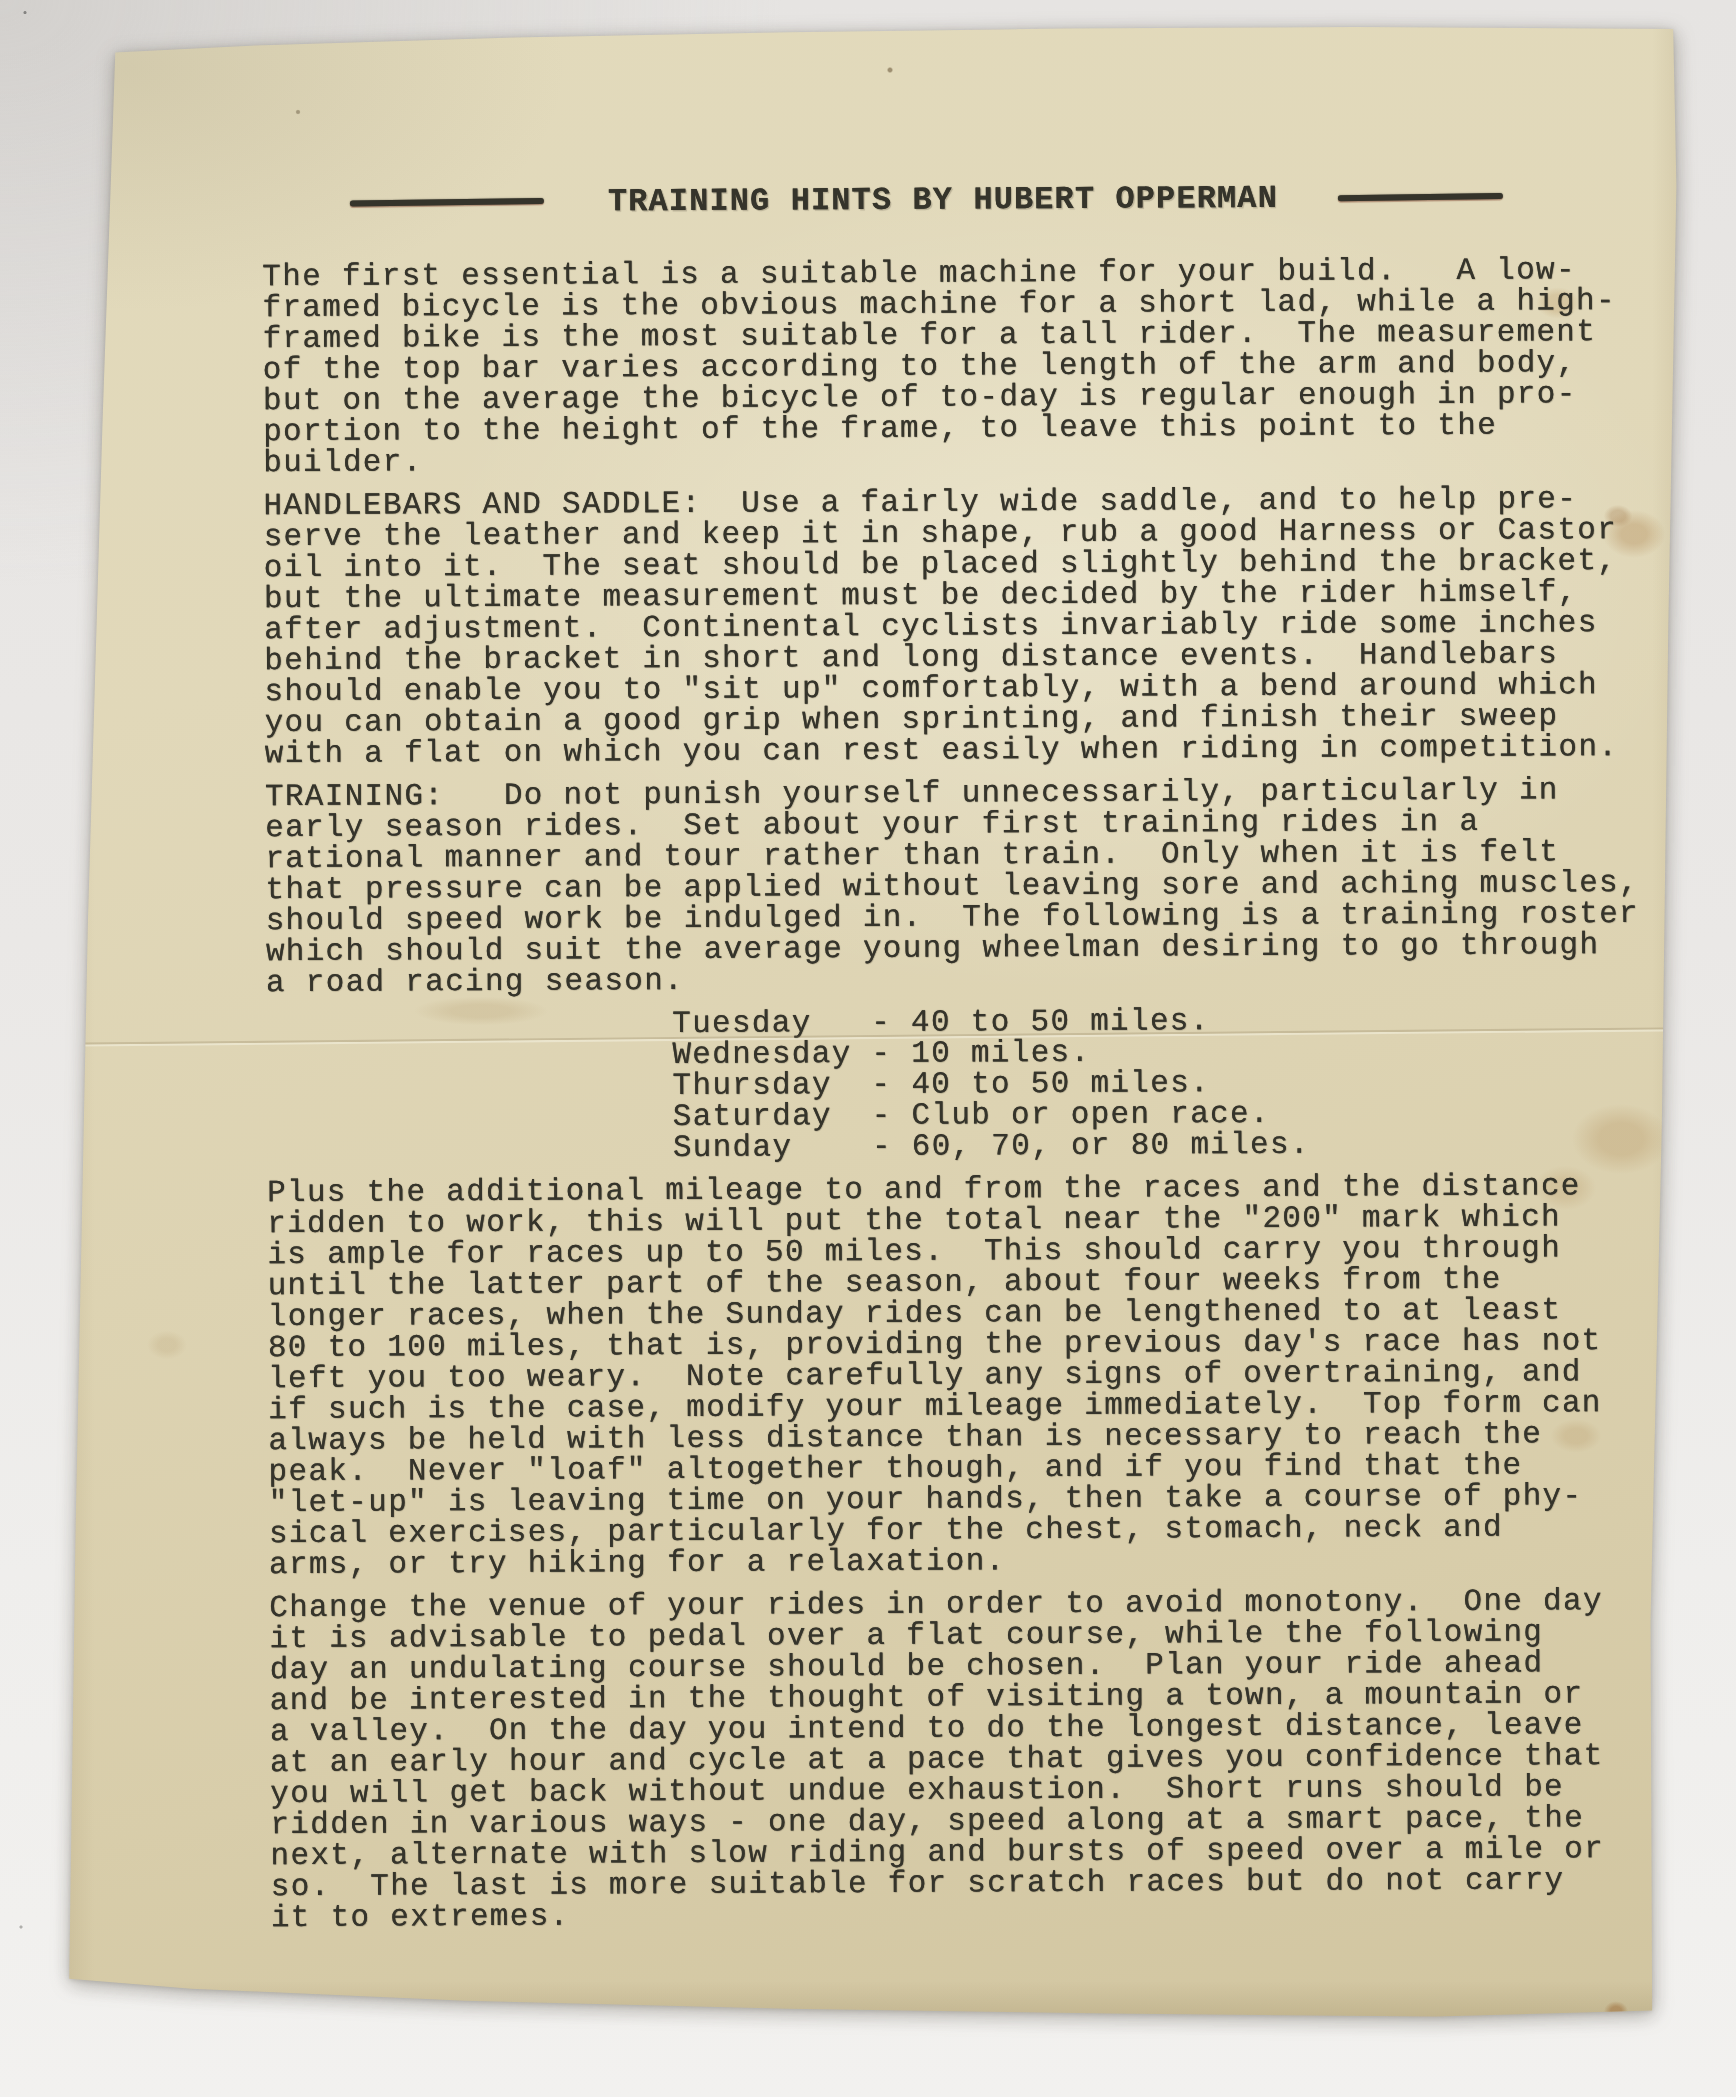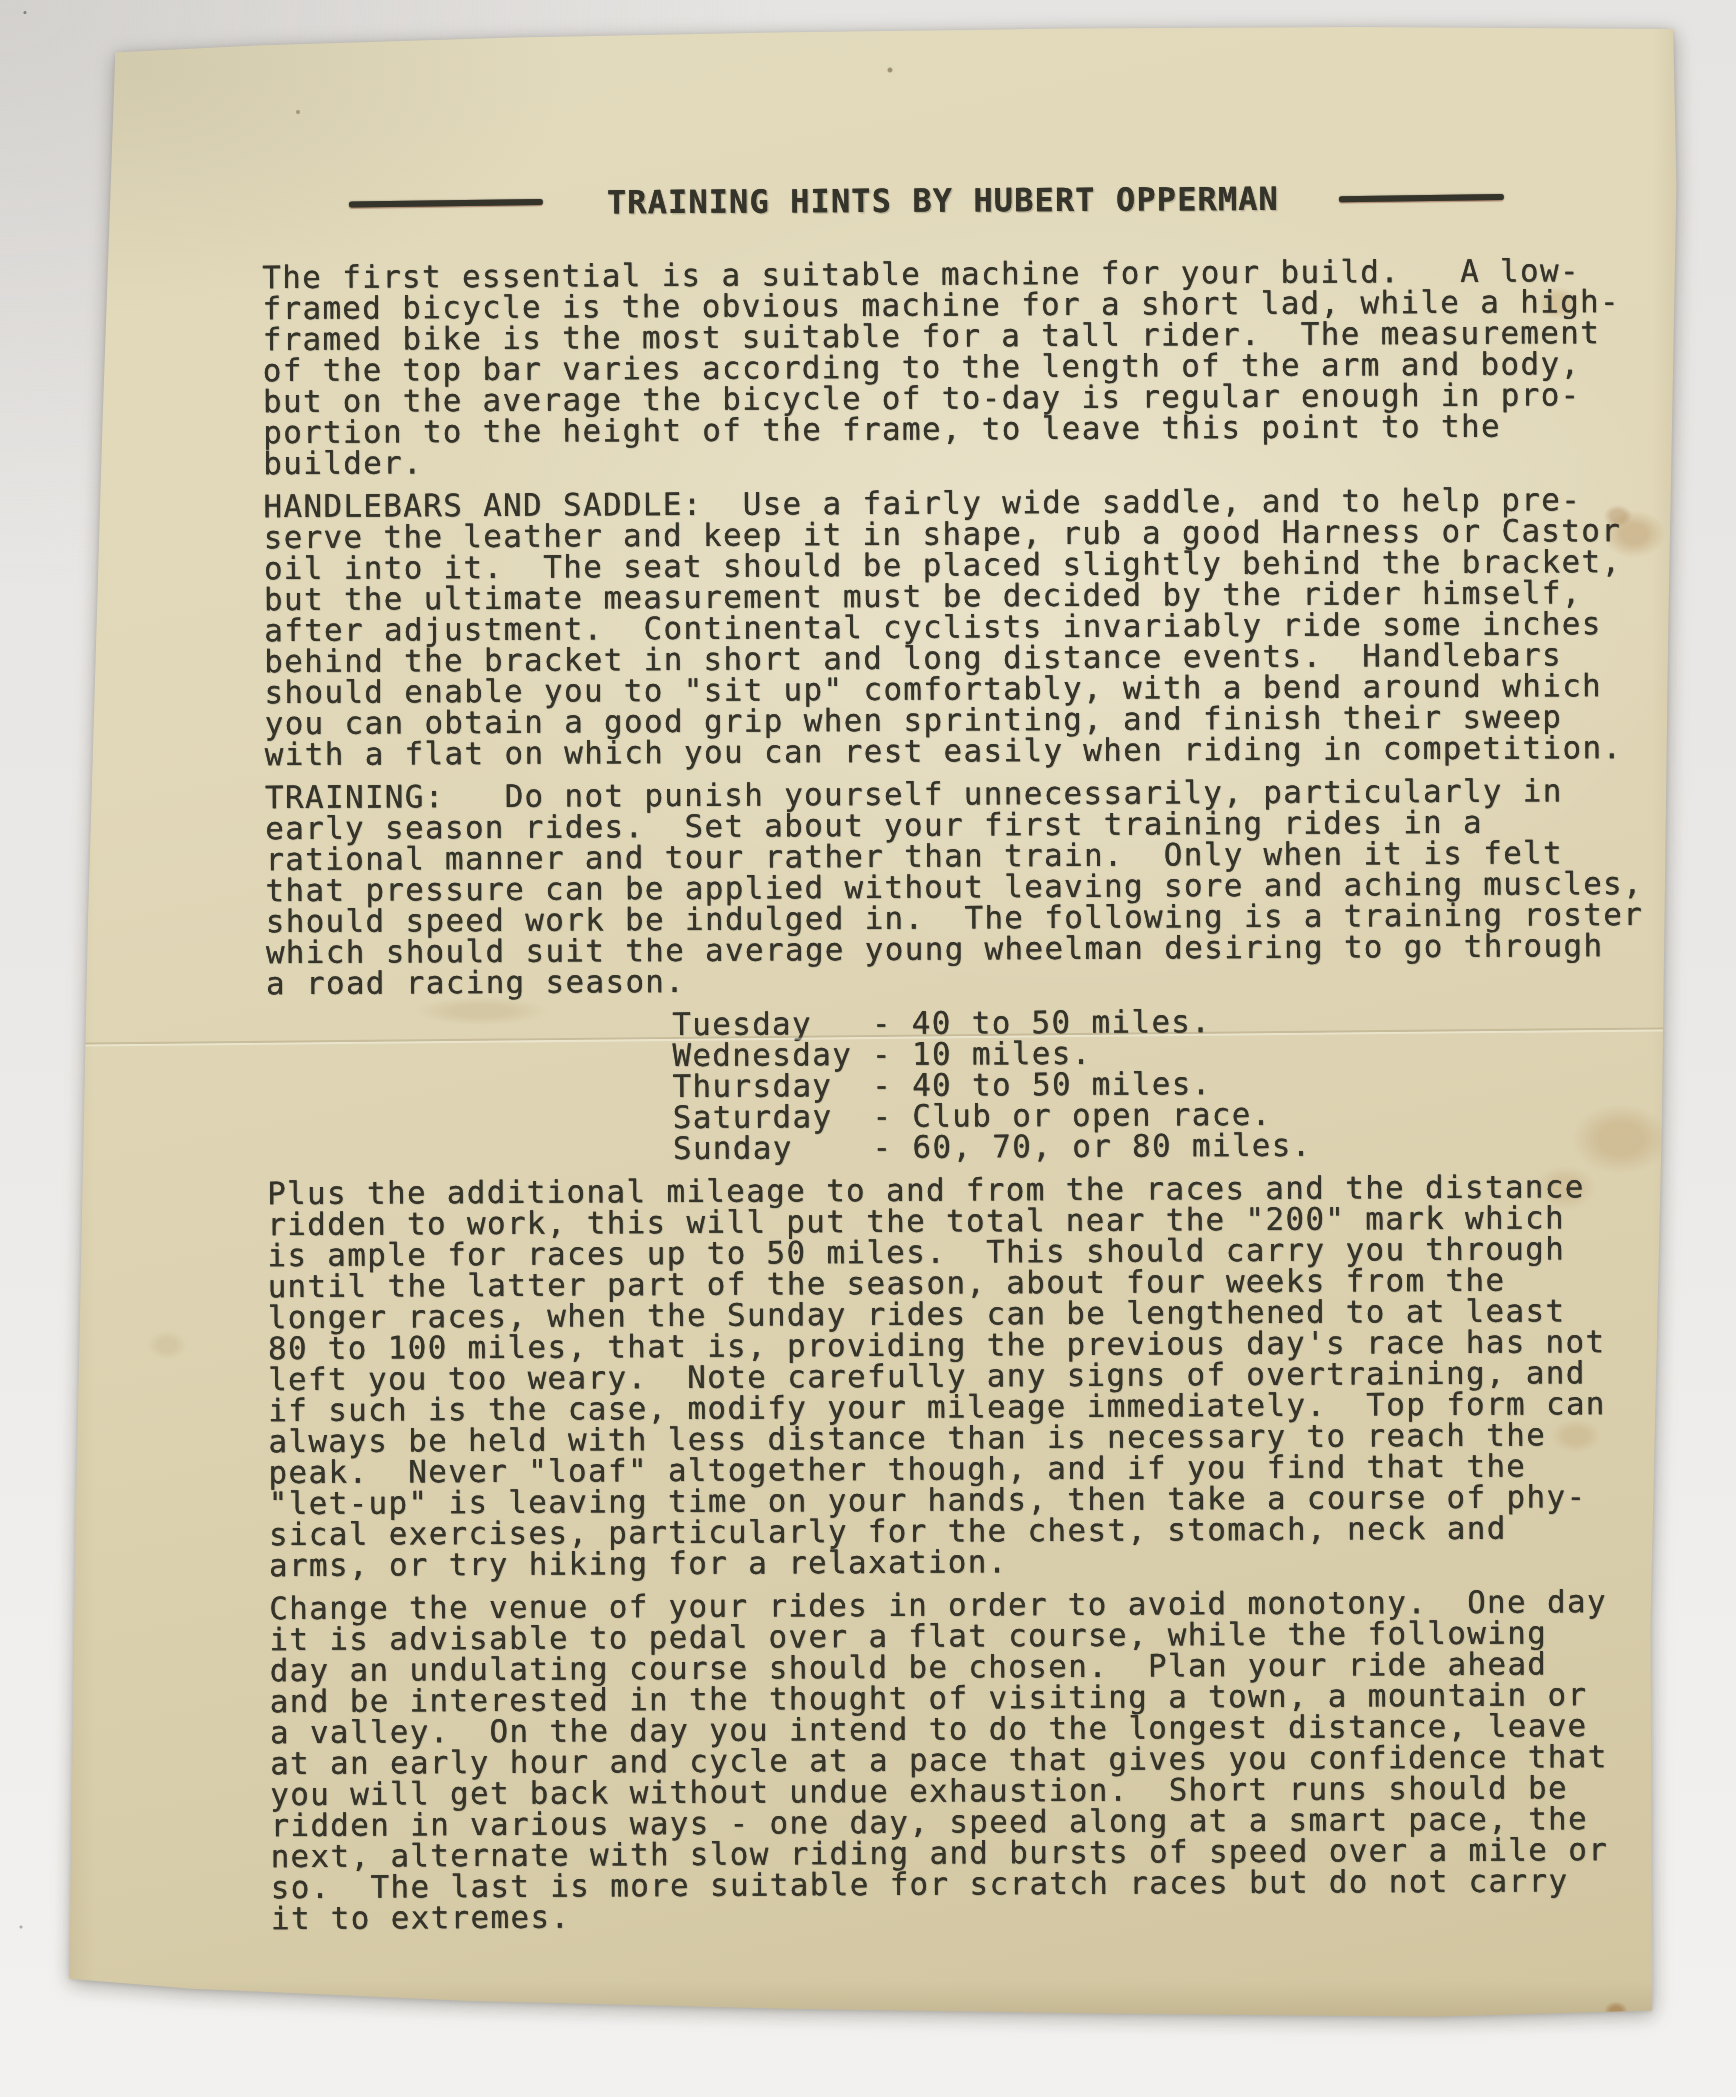--- a/index.html
+++ b/index.html
@@ -42,20 +42,21 @@
       radial-gradient(15.4px 12.6px at 1554px 1984px, rgba(150,95,40,0.45) 0 35%, transparent 78%),
       radial-gradient(3.5px 3.5px at 236px 85px, rgba(80,65,40,0.4) 0 40%, transparent 75%),
       
       radial-gradient(629px 350px at 4% 2%, rgba(150,140,112,0.20), transparent 70%),
       linear-gradient(90deg, rgba(140,120,80,0.16) 0%, transparent 2%),
       linear-gradient(270deg, rgba(140,120,80,0.12) 0%, transparent 1.6%),
       linear-gradient(0deg, rgba(130,110,70,0.22) 0%, transparent 2%),
       radial-gradient(979px 629px at 62% 28%, rgba(255,255,246,0.30), transparent 65%),
       
       linear-gradient(168deg, #e2dabc 0%, #e1d8b9 30%, #ddd3b2 55%, #d8cdaa 78%, #d1c5a0 100%);
+    font-family: Liberation Mono, monospace;
   }
   .crease {
     position: absolute; left: 0; right: 0; top: 1008px; height: 4.2px;
     transform: rotate(-0.55deg);
     background: linear-gradient(to bottom, rgba(120,102,66,0.22) 0 40%, rgba(255,255,244,0.38) 60% 100%);
     pointer-events: none;
   }
   .content {
     position: absolute; inset: 0;
     padding: 155px 0 0 199px;

